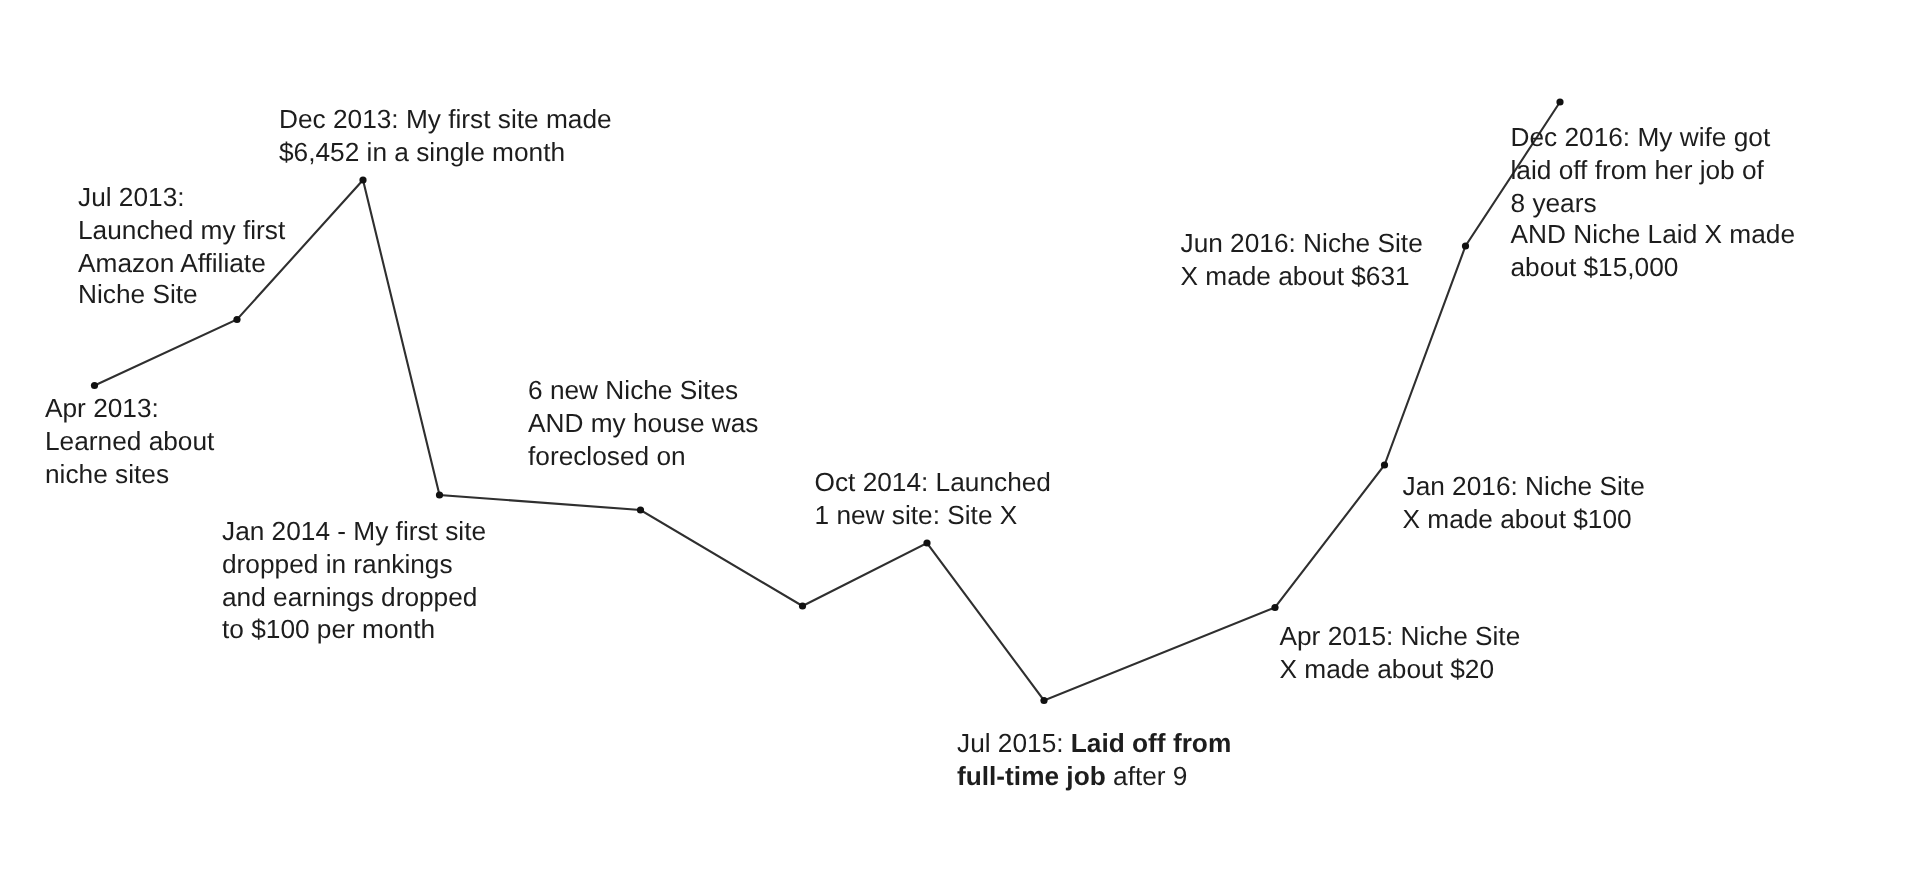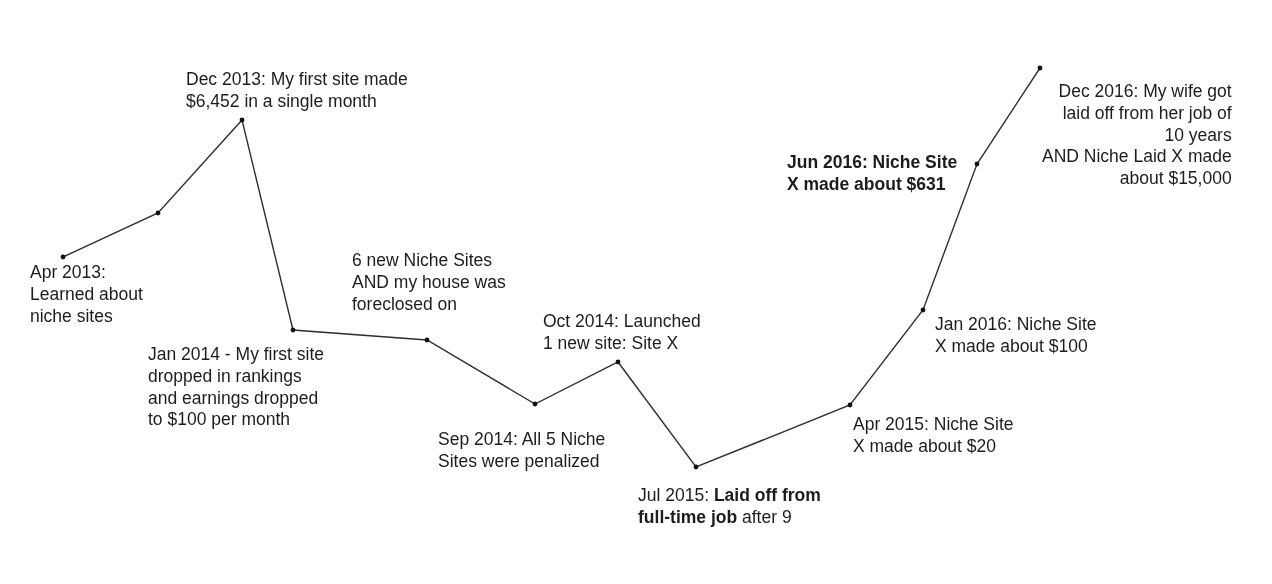--- a/index.html
+++ b/index.html
@@ -53,43 +53,45 @@
       <circle cx="977" cy="164" r="2.4" fill="#111111"></circle>
       <circle cx="1040" cy="68" r="2.4" fill="#111111"></circle>
     </svg>
 
   <div class="ann" style="left:30px; top:262px;">
     <span class="ln">Apr 2013:</span>
     <span class="ln">Learned about</span>
     <span class="ln">niche sites</span>
   </div>
 
+  <div class="ann" style="left:52px; top:121px;">
+    <span class="ln">Jul 2013:</span>
+    <span class="ln">Launched my first</span>
+    <span class="ln">Amazon Affiliate</span>
+    <span class="ln">Niche Site</span>
+  </div>
 
   <div class="ann" style="left:186px; top:69px;">
     <span class="ln">Dec 2013: My first site made</span>
     <span class="ln">$6,452 in a single month</span>
   </div>
 
   <div class="ann" style="left:148px; top:344px;">
     <span class="ln">Jan 2014 - My first site</span>
     <span class="ln">dropped in rankings</span>
     <span class="ln">and earnings dropped</span>
     <span class="ln">to $100 per month</span>
   </div>
 
   <div class="ann" style="left:352px; top:250px;">
     <span class="ln">6 new Niche Sites</span>
     <span class="ln">AND my house was</span>
     <span class="ln">foreclosed on</span>
   </div>
 
-  <div class="ann" style="left:438px; top:429px;">
-    <span class="ln">Sep 2014: All 5 Niche</span>
-    <span class="ln">Sites were penalized</span>
-  </div>
 
   <div class="ann" style="left:543px; top:311px;">
     <span class="ln">Oct 2014: Launched</span>
     <span class="ln">1 new site: Site X</span>
   </div>
 
   <div class="ann" style="left:638px; top:485px;">
     <span class="ln">
       <span>Jul 2015: </span><span class="b">Laid off from</span>
     </span>
@@ -101,26 +103,26 @@
   <div class="ann" style="left:853px; top:414px;">
     <span class="ln">Apr 2015: Niche Site</span>
     <span class="ln">X made about $20</span>
   </div>
 
   <div class="ann" style="left:935px; top:314px;">
     <span class="ln">Jan 2016: Niche Site</span>
     <span class="ln">X made about $100</span>
   </div>
 
-  <div class="ann" style="left:787px; top:152px;font-weight:bold;">
+  <div class="ann" style="left:787px; top:152px;">
     <span class="ln">Jun 2016: Niche Site</span>
     <span class="ln">X made about $631</span>
   </div>
 
-  <div class="ann" style="left:1042px; top:81px;text-align:right;">
+  <div class="ann" style="left:1007px; top:81px;">
     <span class="ln">Dec 2016: My wife got</span>
     <span class="ln">laid off from her job of</span>
-    <span class="ln">10 years</span>
+    <span class="ln">8 years</span>
     <span class="ln">AND Niche Laid X made</span>
     <span class="ln">about $15,000</span>
   </div>
 
 </div>
 
 </body></html>

